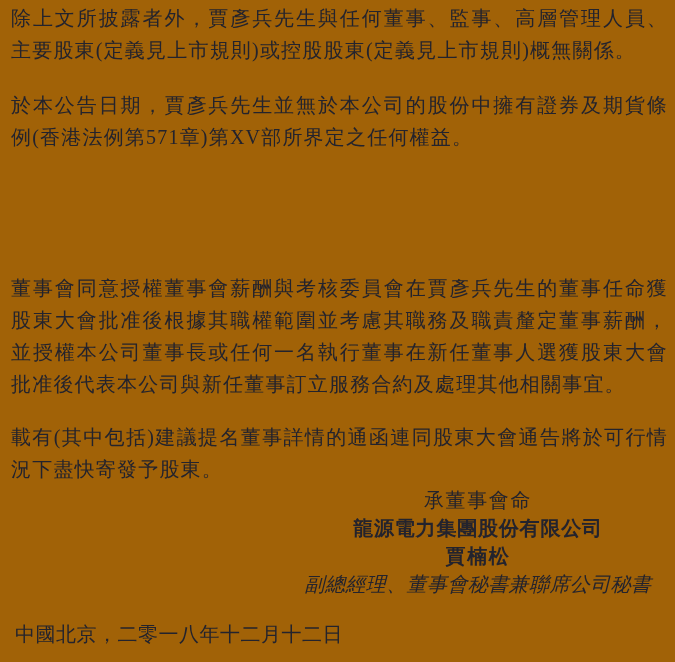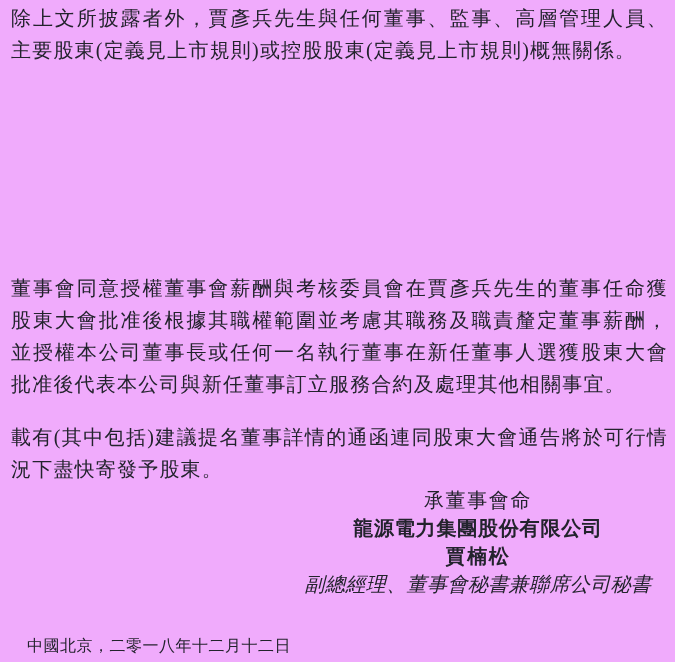--- a/index.html
+++ b/index.html
@@ -11,21 +11,21 @@
     width: 675px;
     height: 662px;
     position: relative;
     font-family: "Liberation Serif", "DejaVu Serif", serif;
     color: #23232d;
     overflow: hidden;
   }
   .page {
     position: absolute;
     inset: 0;
-    background: #f0abfc;
+    background: #a16207;
   }
   .para {
     position: absolute;
     left: 11px;
     width: 657px;
     font-size: 20px;
     line-height: 32px;
     letter-spacing: 1.2px;
     text-align: justify;
     text-justify: inter-character;
@@ -46,33 +46,34 @@
     line-height: 28px;
   }
   .sig-order   { letter-spacing: 1.6px; }
   .sig-company { font-weight: bold; letter-spacing: 0.8px; }
   .sig-name    { font-weight: bold; letter-spacing: 1.7px; }
   .sig-title   { font-style: italic; letter-spacing: 0.4px; }
   .dateline {
     position: absolute;
     top: 614px;
     left: 11px;
-    font-size: 16px;
+    font-size: 20px;
     line-height: 32px;
     letter-spacing: 0.5px;
-    margin: 16px;
+    margin: 4px;
   }
 </style>
 </head>
 <body>
 
 <div class="page">
 
   <p class="para p1">除上文所披露者外，賈彥兵先生與任何董事、監事、高層管理人員、主要股東(定義見上市規則)或控股股東(定義見上市規則)概無關係。</p>
 
+  <p class="para p2">於本公告日期，賈彥兵先生並無於本公司的股份中擁有證券及期貨條例(香港法例第571章)第XV部所界定之任何權益。</p>
 
 
   <p class="para p5">載有(其中包括)建議提名董事詳情的通函連同股東大會通告將於可行情況下盡快寄發予股東。</p>
 
   <p class="para p4">董事會同意授權董事會薪酬與考核委員會在賈彥兵先生的董事任命獲股東大會批准後根據其職權範圍並考慮其職務及職責釐定董事薪酬，並授權本公司董事長或任何一名執行董事在新任董事人選獲股東大會批准後代表本公司與新任董事訂立服務合約及處理其他相關事宜。</p>
 
   <div class="signature">
     <div class="sig-order">承董事會命</div>
     <div class="sig-company">龍源電力集團股份有限公司</div>
     <div class="sig-name">賈楠松</div>

